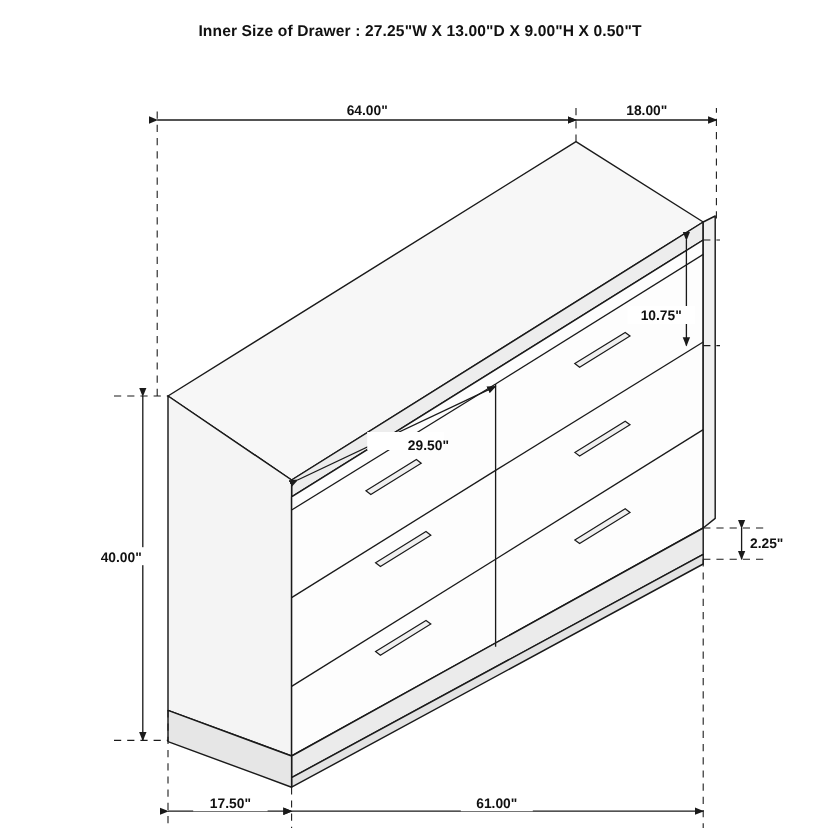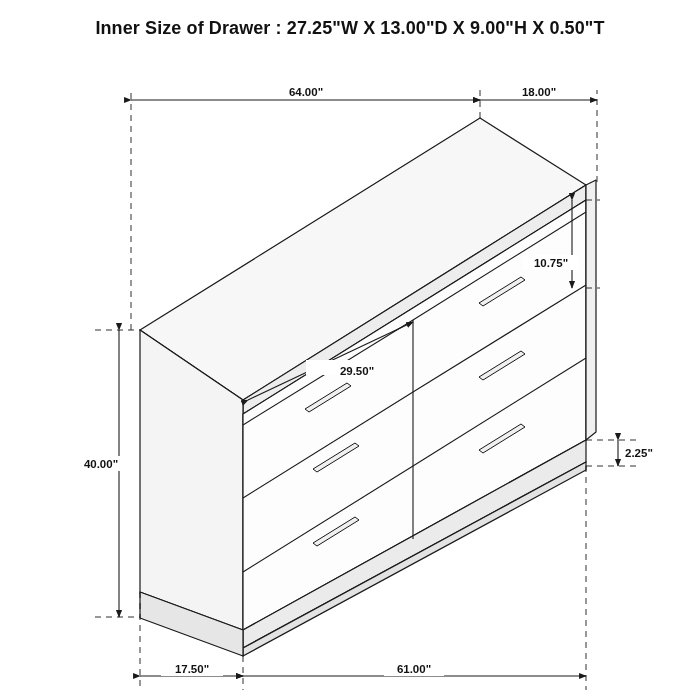--- a/index.html
+++ b/index.html
@@ -19,21 +19,21 @@
     position: relative;
     width: 700px;
     height: 700px;
   }
   #title {
     position: absolute;
     top: 18px;
     left: 0;
     width: 700px;
     text-align: center;
-    font-size: 18px;
+    font-size: 13px;
     font-weight: bold;
     letter-spacing: 0.1px;
     color: #111111;
   }
   svg#drawing {
     position: absolute;
     top: 0;
     left: 0;
     width: 700px;
     height: 700px;

